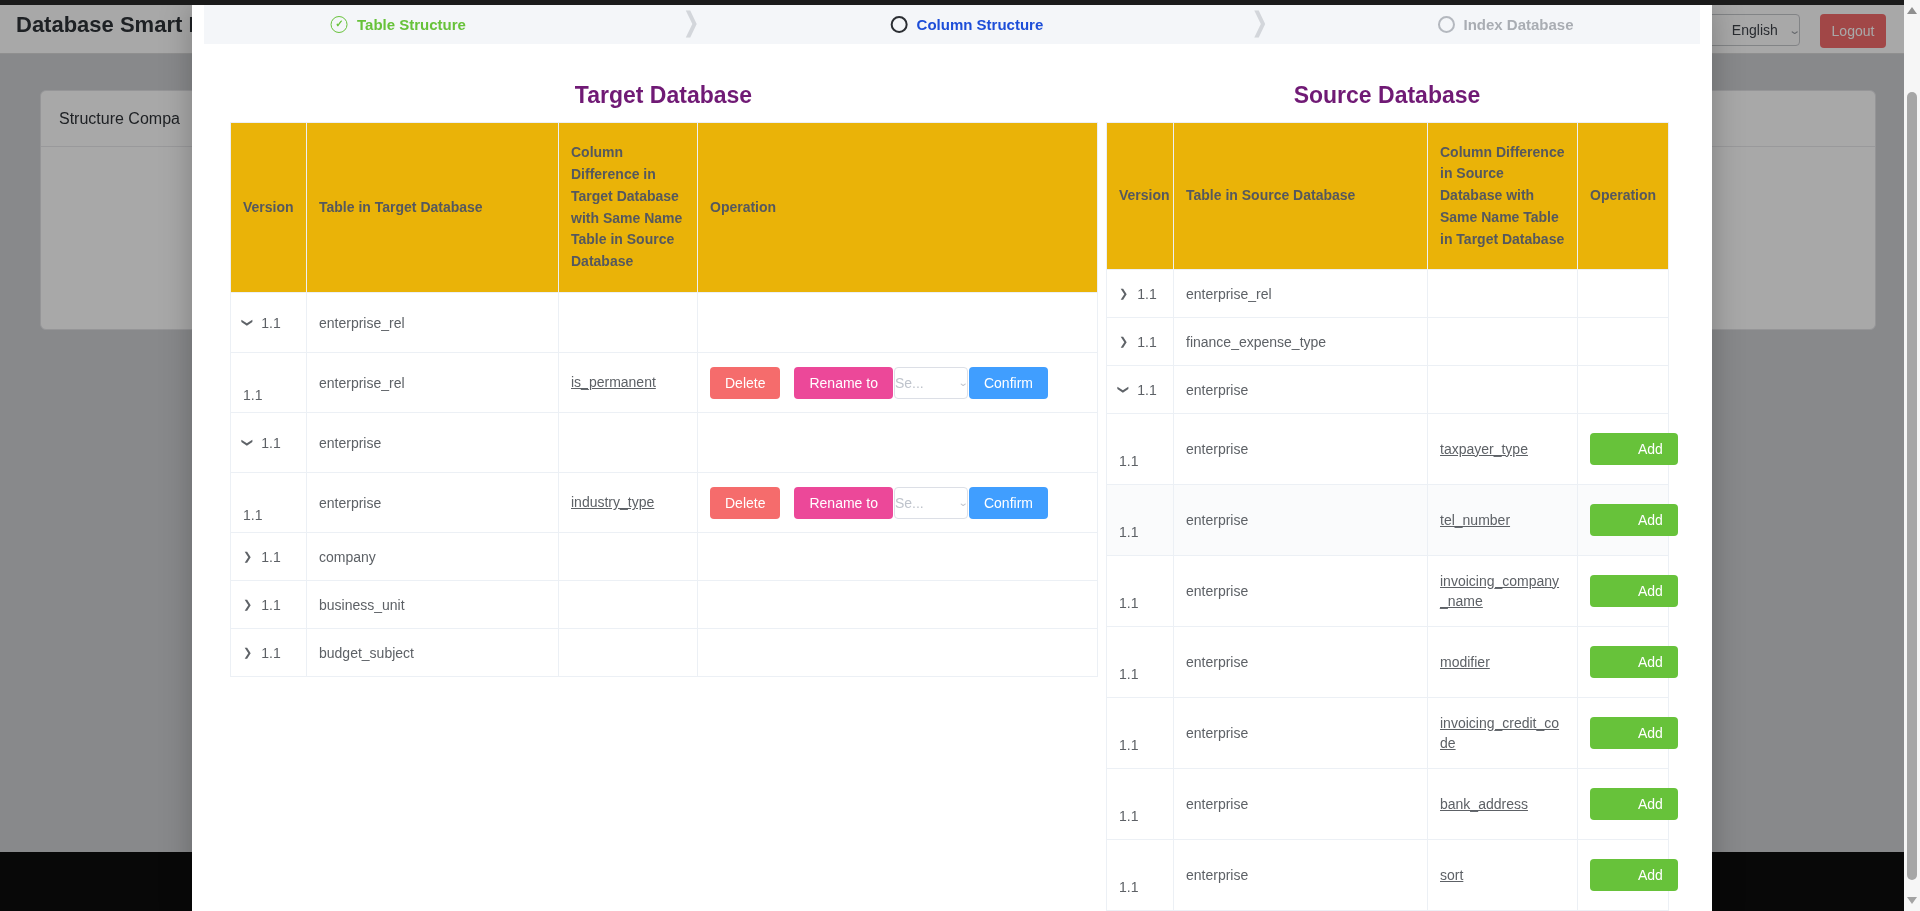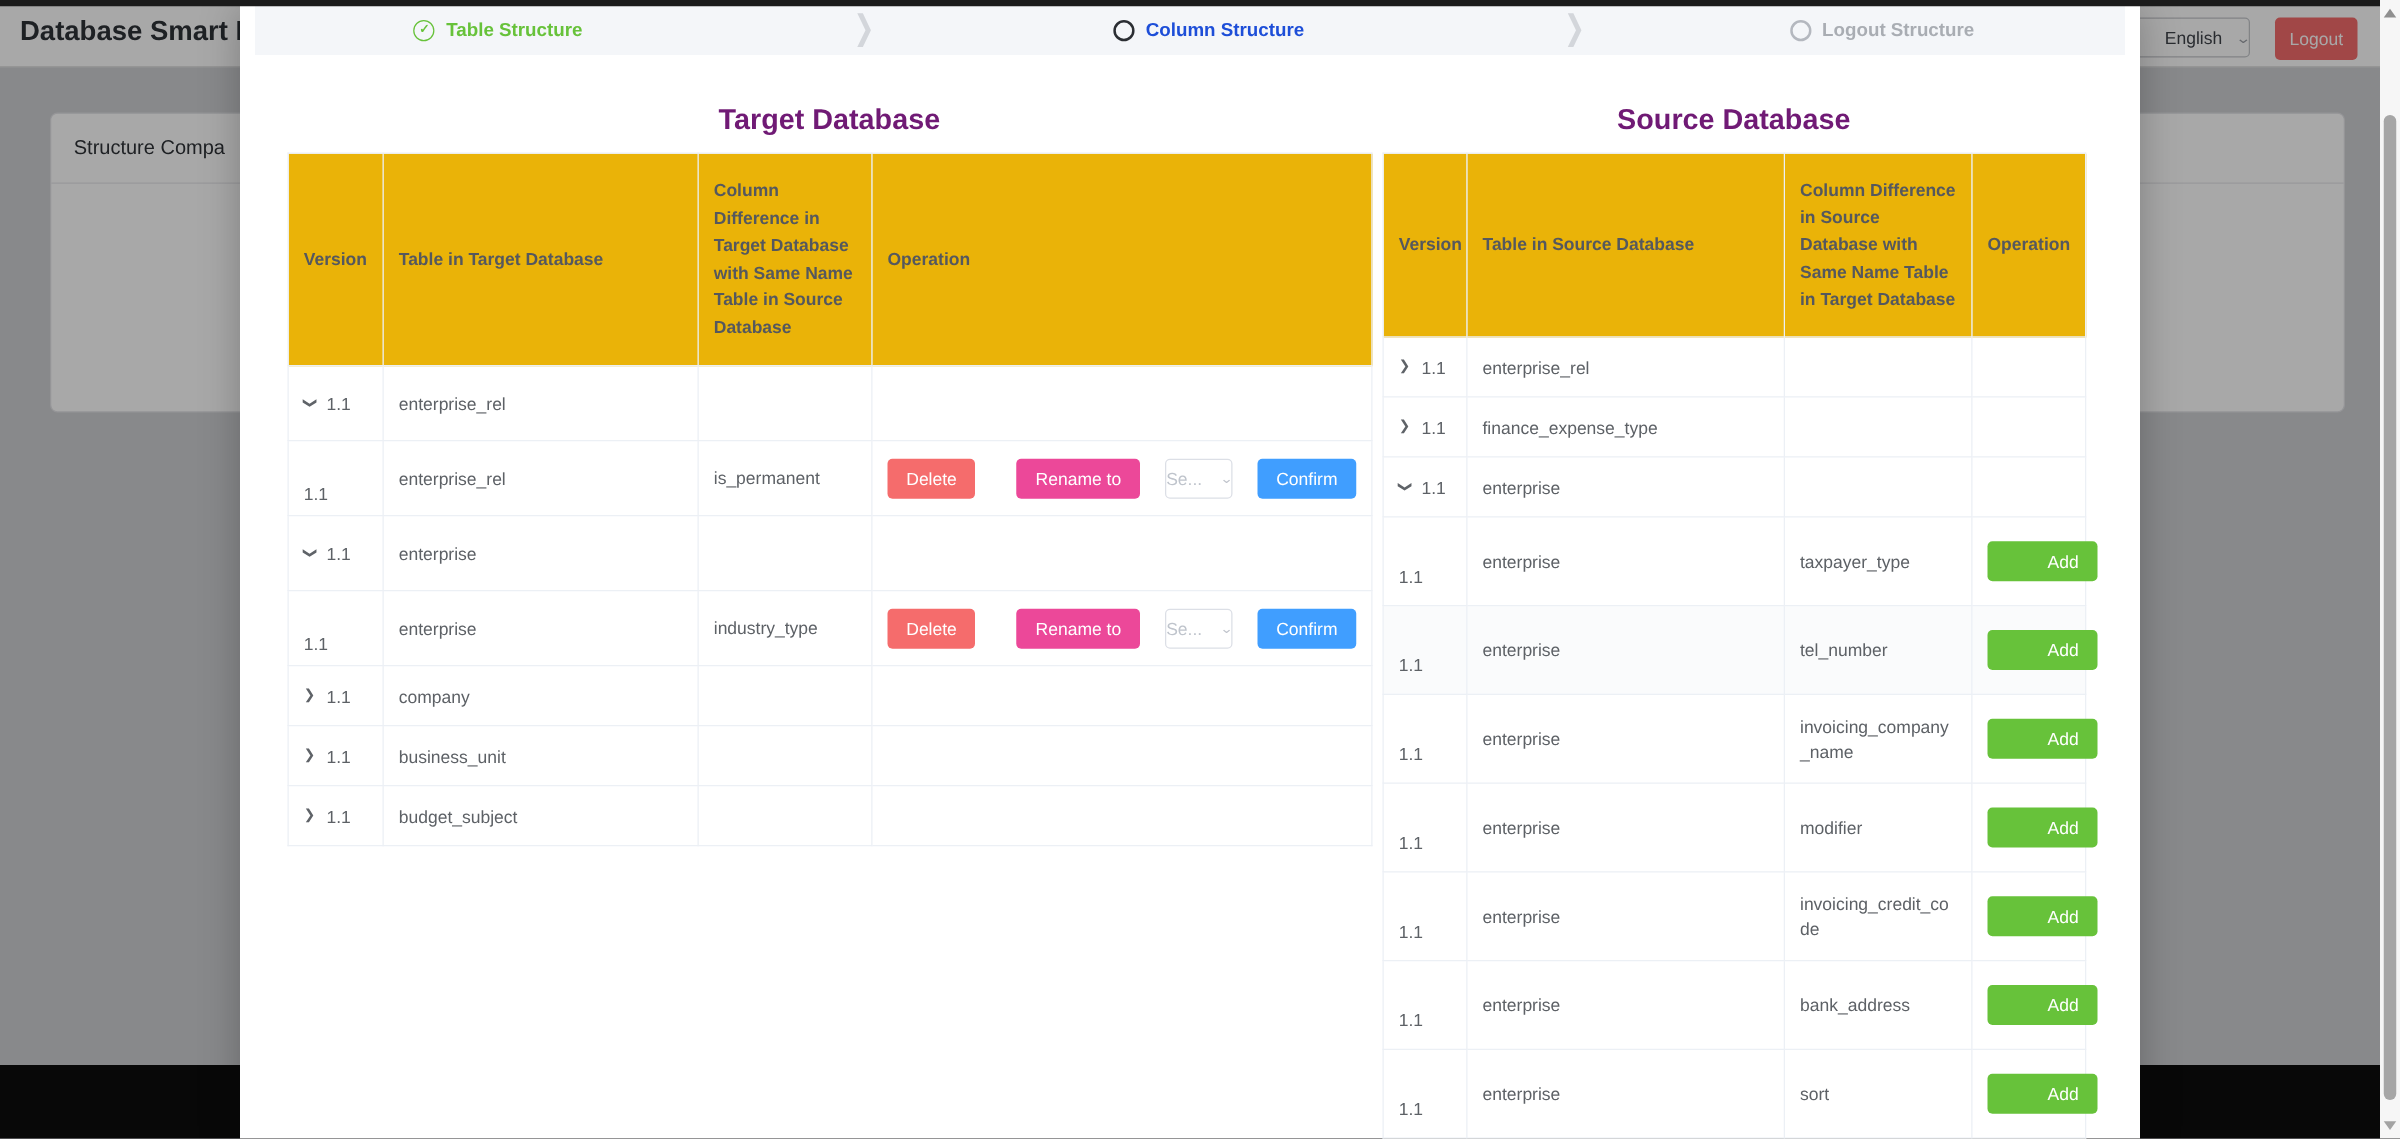--- a/index.html
+++ b/index.html
@@ -57,27 +57,27 @@
     color:#5d6166; background:#fff; }
   th,td { border:1px solid #ecf0f5; padding:8px 12px; vertical-align:middle;
     text-align:left; }
   th { background:#eab308; color:#55585e; font-weight:700; line-height:1.55; }
   .panel-target th { height:170px; }
   .panel-source th { height:147px; }
   td { height:48px; }
   .panel-target tr.ops-full td, .panel-target tr.expand-down td { height:60px; }
   .panel-source tr.ops-add td { height:71px; }
   tr.striped-true td { background:#fafbfc; }
-  .cell-diff { word-break:break-all; line-height:1.45; }
+  .cell-diff { word-break:break-all; line-height:1.45;text-decoration:underline; }
   .vwrap { display:flex; align-items:center; }
   .arrow { display:inline-block; color:#5f6368; font-size:11px; margin-right:9px;
     line-height:1; background:none; border:none; font-family:inherit; cursor:pointer; }
   tr.expand-down .arrow { transform:rotate(90deg); }
   tr.expand-none .vwrap { padding-top:24px; }
-  .ops { display:flex; align-items:flex-end; gap:20px; }
+  .ops { display:flex; align-items:flex-end; gap:1px; }
   .btn { height:32px; border:none; border-radius:4px; color:#fff; font-size:14px;
     padding:0 15px; font-family:inherit; cursor:pointer; white-space:nowrap; }
   .btn-delete  { background:#f56c6c; }
   .btn-rename  { background:#ec4899; margin-left:13px; }
   .btn-confirm { background:#409eff; }
   .btn-add     { background:#67c23a;padding-left:48px; }
   .sel { width:74px; height:32px; border:1px solid #dcdfe6; border-radius:4px;
     background:#fff; display:flex; align-items:center; justify-content:space-between;
     padding:0 0; color:#bfc4cc; font-size:14px; cursor:pointer; }
   .sel-caret { color:#c0c4cc; font-size:10px; transform:scaleX(1.3); }
@@ -126,21 +126,21 @@
         <span>Table Structure</span>
       </div>
       <span class="step-sep sep-1">❯</span>
       <div class="step step-active">
         <span class="circ"></span>
         <span>Column Structure</span>
       </div>
       <span class="step-sep sep-2">❯</span>
       <div class="step step-pending">
         <span class="circ"></span>
-        <span>Logout Structure</span>
+        <span>Index Database</span>
       </div>
     </div>
 
     <div class="panel panel-target">
       <div class="panel-title">Target Database</div>
       <table>
         <colgroup>
           <col style="width:76px">
             <col style="width:252px">
             <col style="width:139px">

